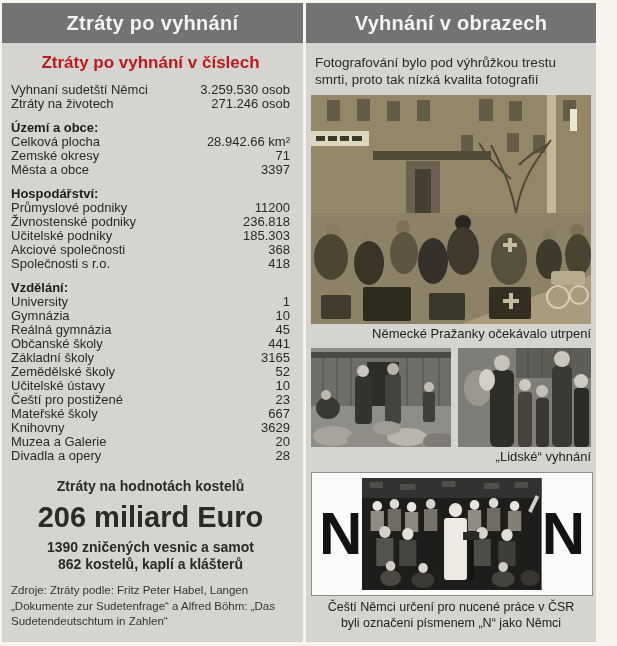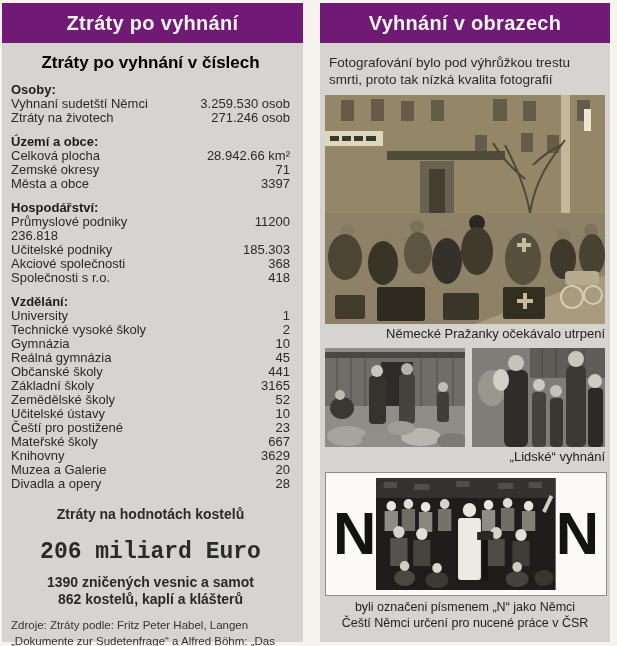--- a/index.html
+++ b/index.html
@@ -9,39 +9,39 @@
     font-family:"Liberation Sans",sans-serif;
     color:#2a2a27;
     position:relative;
     overflow:hidden;
   }
   .panel{
     position:absolute;top:3px;height:639px;
     background:#d6d4d0;
   }
   #left-panel{left:2px;width:301px;}
-  #right-panel{left:320px;width:290px;}
+  #right-panel{left:306px;width:290px;}
   .band{
-    height:40px;background:#701a75;color:#f4f3f1;
+    height:40px;background:#737373;color:#f4f3f1;
     font-weight:bold;font-size:20px;letter-spacing:.3px;
     text-align:center;line-height:40px;
   }
   
   .lcontent{padding:0 13px 0 9px;}
   .subtitle{
     text-align:center;font-weight:bold;font-size:17px;
-    margin:10px 0 8px 0;color:#000000;
+    margin:10px 0 8px 0;color:#b91c1c;
   }
   .section{margin-top:10px;}
   .section-title{font-weight:bold;font-size:13px;line-height:14px;color:#1d1d1b;}
   .row{display:flex;justify-content:space-between;font-size:13px;line-height:14px;gap:7px;}
   .row .lbl{white-space:nowrap;}
   .row .val{white-space:nowrap;text-align:right;}
   .t1{margin-top:16px;text-align:center;font-weight:bold;font-size:14px;line-height:15px;}
-  .t2{margin-top:17px;text-align:center;font-weight:bold;font-size:23px;line-height:26px;font-family:Liberation Mono, monospace;}
+  .t2{margin-top:10px;text-align:center;font-weight:bold;font-size:29px;line-height:26px;}
   .t3{margin-top:10px;text-align:center;font-weight:bold;font-size:14px;line-height:15px;}
   .t4{margin-top:2px;text-align:center;font-weight:bold;font-size:14px;line-height:15px;}
   .source{margin-top:11px;font-size:11.5px;line-height:15.5px;color:#35342f;}
   
   .rcontent{padding:0 5px;}
   .intro{font-size:13.5px;line-height:17px;margin:11px 2px 7px 4px;}
   .photo{display:block;background:#999;}
   .photo svg{display:block;width:100%;height:100%;}
   .photo1{width:280px;height:229px;margin:0 auto;}
   .caption{text-align:right;font-size:13px;margin:1px 0 0 0;line-height:17px;color:#222;}
@@ -61,21 +61,20 @@
 </style>
 </head>
 <body>
 
 <div class="panel" id="left-panel">
   <div class="band">Ztráty po vyhnání</div>
   <div class="lcontent">
     <div class="subtitle">Ztráty po vyhnání v číslech</div>
 
     <div class="section">
-      <div class="section-title">Osoby:</div>
       <div class="row">
           <span class="lbl">Vyhnaní sudetští Němci</span>
           <span class="val">3.259.530 osob</span>
         </div>
       <div class="row">
           <span class="lbl">Ztráty na životech</span>
           <span class="val">271.246 osob</span>
         </div>
     </div>
 
@@ -95,20 +94,21 @@
         </div>
     </div>
 
     <div class="section">
       <div class="section-title">Hospodářství:</div>
       <div class="row">
           <span class="lbl">Průmyslové podniky</span>
           <span class="val">11200</span>
         </div>
       <div class="row">
+          <span class="lbl">Živnostenské podniky</span>
           <span class="val">236.818</span>
         </div>
       <div class="row">
           <span class="lbl">Učitelské podniky</span>
           <span class="val">185.303</span>
         </div>
       <div class="row">
           <span class="lbl">Akciové společnosti</span>
           <span class="val">368</span>
         </div>
@@ -116,24 +116,20 @@
           <span class="lbl">Společnosti s r.o.</span>
           <span class="val">418</span>
         </div>
     </div>
 
     <div class="section">
       <div class="section-title">Vzdělání:</div>
       <div class="row">
           <span class="lbl">University</span>
           <span class="val">1</span>
-        </div>
-      <div class="row">
-          <span class="lbl">Technické vysoké školy</span>
-          <span class="val">2</span>
         </div>
       <div class="row">
           <span class="lbl">Gymnázia</span>
           <span class="val">10</span>
         </div>
       <div class="row">
           <span class="lbl">Reálná gymnázia</span>
           <span class="val">45</span>
         </div>
       <div class="row">
@@ -362,17 +358,17 @@
               <circle cx="64" cy="90" r="5" fill="#d9d6cf"></circle>
             <ellipse cx="148" cy="101" rx="12" ry="8" fill="#45433d"></ellipse>
               <circle cx="148" cy="89" r="5" fill="#cfccc5"></circle>
             <ellipse cx="176" cy="100" rx="10" ry="8" fill="#38362f"></ellipse>
           </g>
         </svg>
       </div>
       <div class="nletter">N</div>
     </div>
     <div class="caption2">
+      <div>Čeští Němci určení pro nucené práce v ČSR</div>
       <div>byli označeni písmenem „N“ jako Němci</div>
-      <div>Čeští Němci určení pro nucené práce v ČSR</div>
     </div>
   </div>
 </div>
 
 </body></html>

